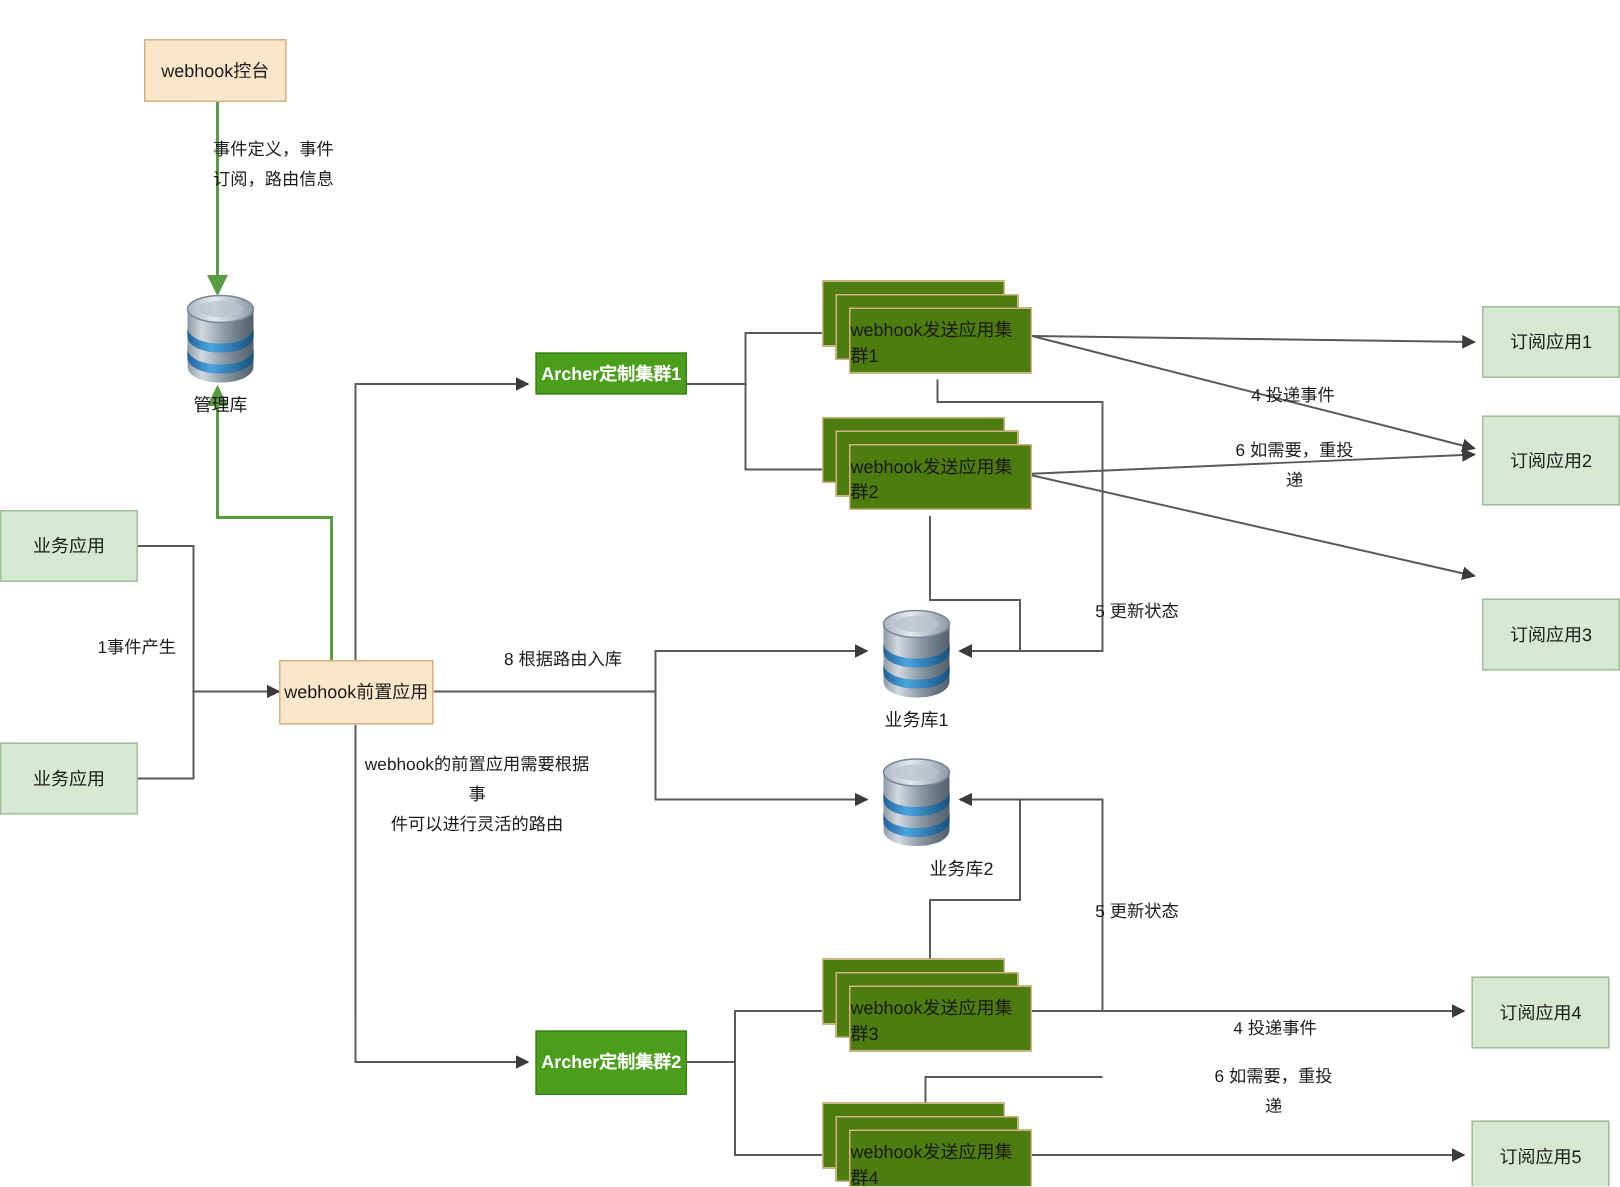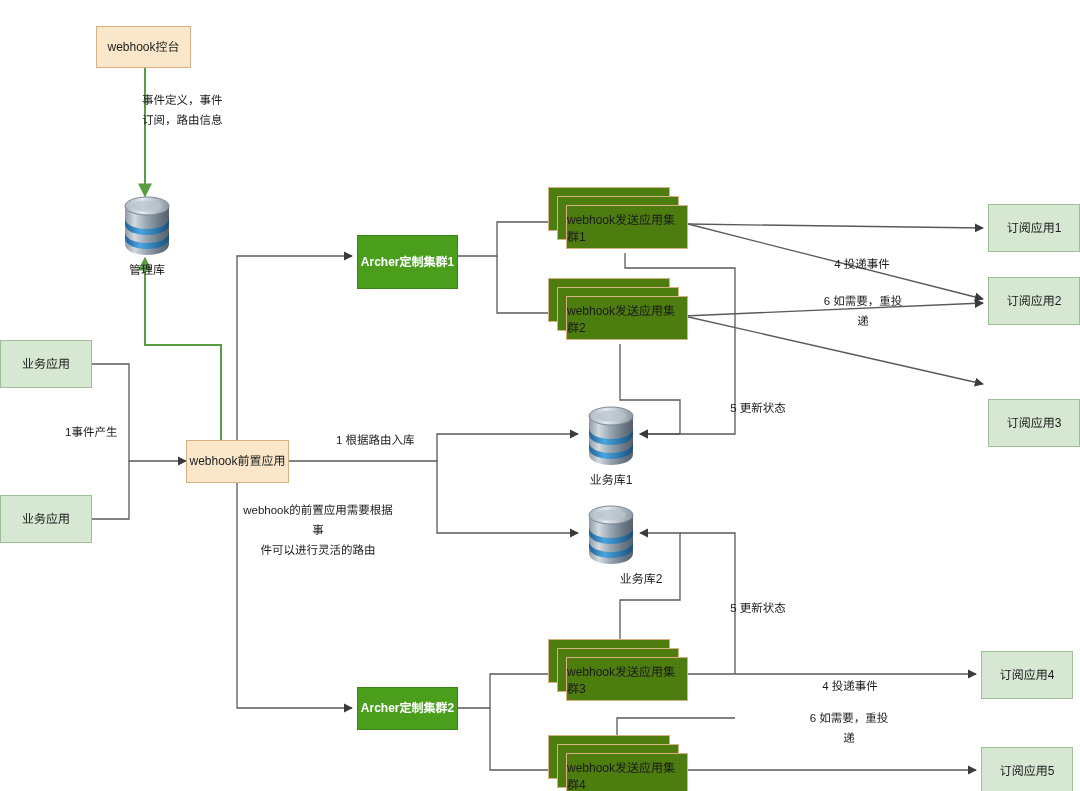--- a/index.html
+++ b/index.html
@@ -208,21 +208,21 @@
   </div>
 
   <div class="node box-greenlight" style="left:0px; top:495px; width:92px; height:48px;">
     <span>业务应用</span>
   </div>
 
   <div class="node box-orange" style="left:186px; top:440px; width:103px; height:43px;">
     <span>webhook前置应用</span>
   </div>
 
-  <div class="node box-archer" style="left:357px; top:235px; width:101px; height:54px;">
+  <div class="node box-archer" style="left:357px; top:235px; width:101px; height:28px;">
     <span>Archer定制集群1</span>
   </div>
 
   <div class="node box-archer" style="left:357px; top:687px; width:101px; height:43px;">
     <span>Archer定制集群2</span>
   </div>
 
   <div class="stack" style="left:548px; top:187px; width:140px; height:62px;">
     <div class="layer l1" style="width:122px; height:44px;"></div>
     <div class="layer l2" style="width:122px; height:44px;"></div>
@@ -259,39 +259,39 @@
     <span class="db-label" style="top:66px;">业务库1</span>
   </div>
 
   <div class="db" style="left:585px; top:503px; width:52px; height:62px;margin-left:30px;">
     <span class="db-label" style="top:66px;">业务库2</span>
   </div>
 
   <div class="node box-greenlight" style="left:988px; top:204px; width:92px; height:48px;">
     <span>订阅应用1</span>
   </div>
-  <div class="node box-greenlight" style="left:988px; top:277px; width:92px; height:48px;">
+  <div class="node box-greenlight" style="left:988px; top:277px; width:92px; height:60px;">
     <span>订阅应用2</span>
   </div>
   <div class="node box-greenlight" style="left:988px; top:370px; width:92px; height:48px;margin-top:29px;">
     <span>订阅应用3</span>
   </div>
   <div class="node box-greenlight" style="left:981px; top:651px; width:92px; height:48px;">
     <span>订阅应用4</span>
   </div>
   <div class="node box-greenlight" style="left:981px; top:747px; width:92px; height:48px;">
     <span>订阅应用5</span>
   </div>
 
   <div class="elabel l-left" style="left:142px; top:90px; width:110px;">事件定义，事件
 订阅，路由信息</div>
 
   <div class="elabel l-left" style="left:65px; top:422px; width:90px;">1事件产生</div>
 
-  <div class="elabel l-left" style="left:336px; top:430px; width:110px;">1 根据路由入库</div>
+  <div class="elabel l-left" style="left:336px; top:430px; width:110px;">8 根据路由入库</div>
 
 
   <div class="elabel" style="left:238px; top:500px; width:160px;">webhook的前置应用需要根据事
 件可以进行灵活的路由</div>
 
   <div class="elabel" style="left:820px; top:254px; width:84px;">4 投递事件</div>
 
   <div class="elabel" style="left:820px; top:291px; width:86px;">6 如需要，重投
 递</div>
 

